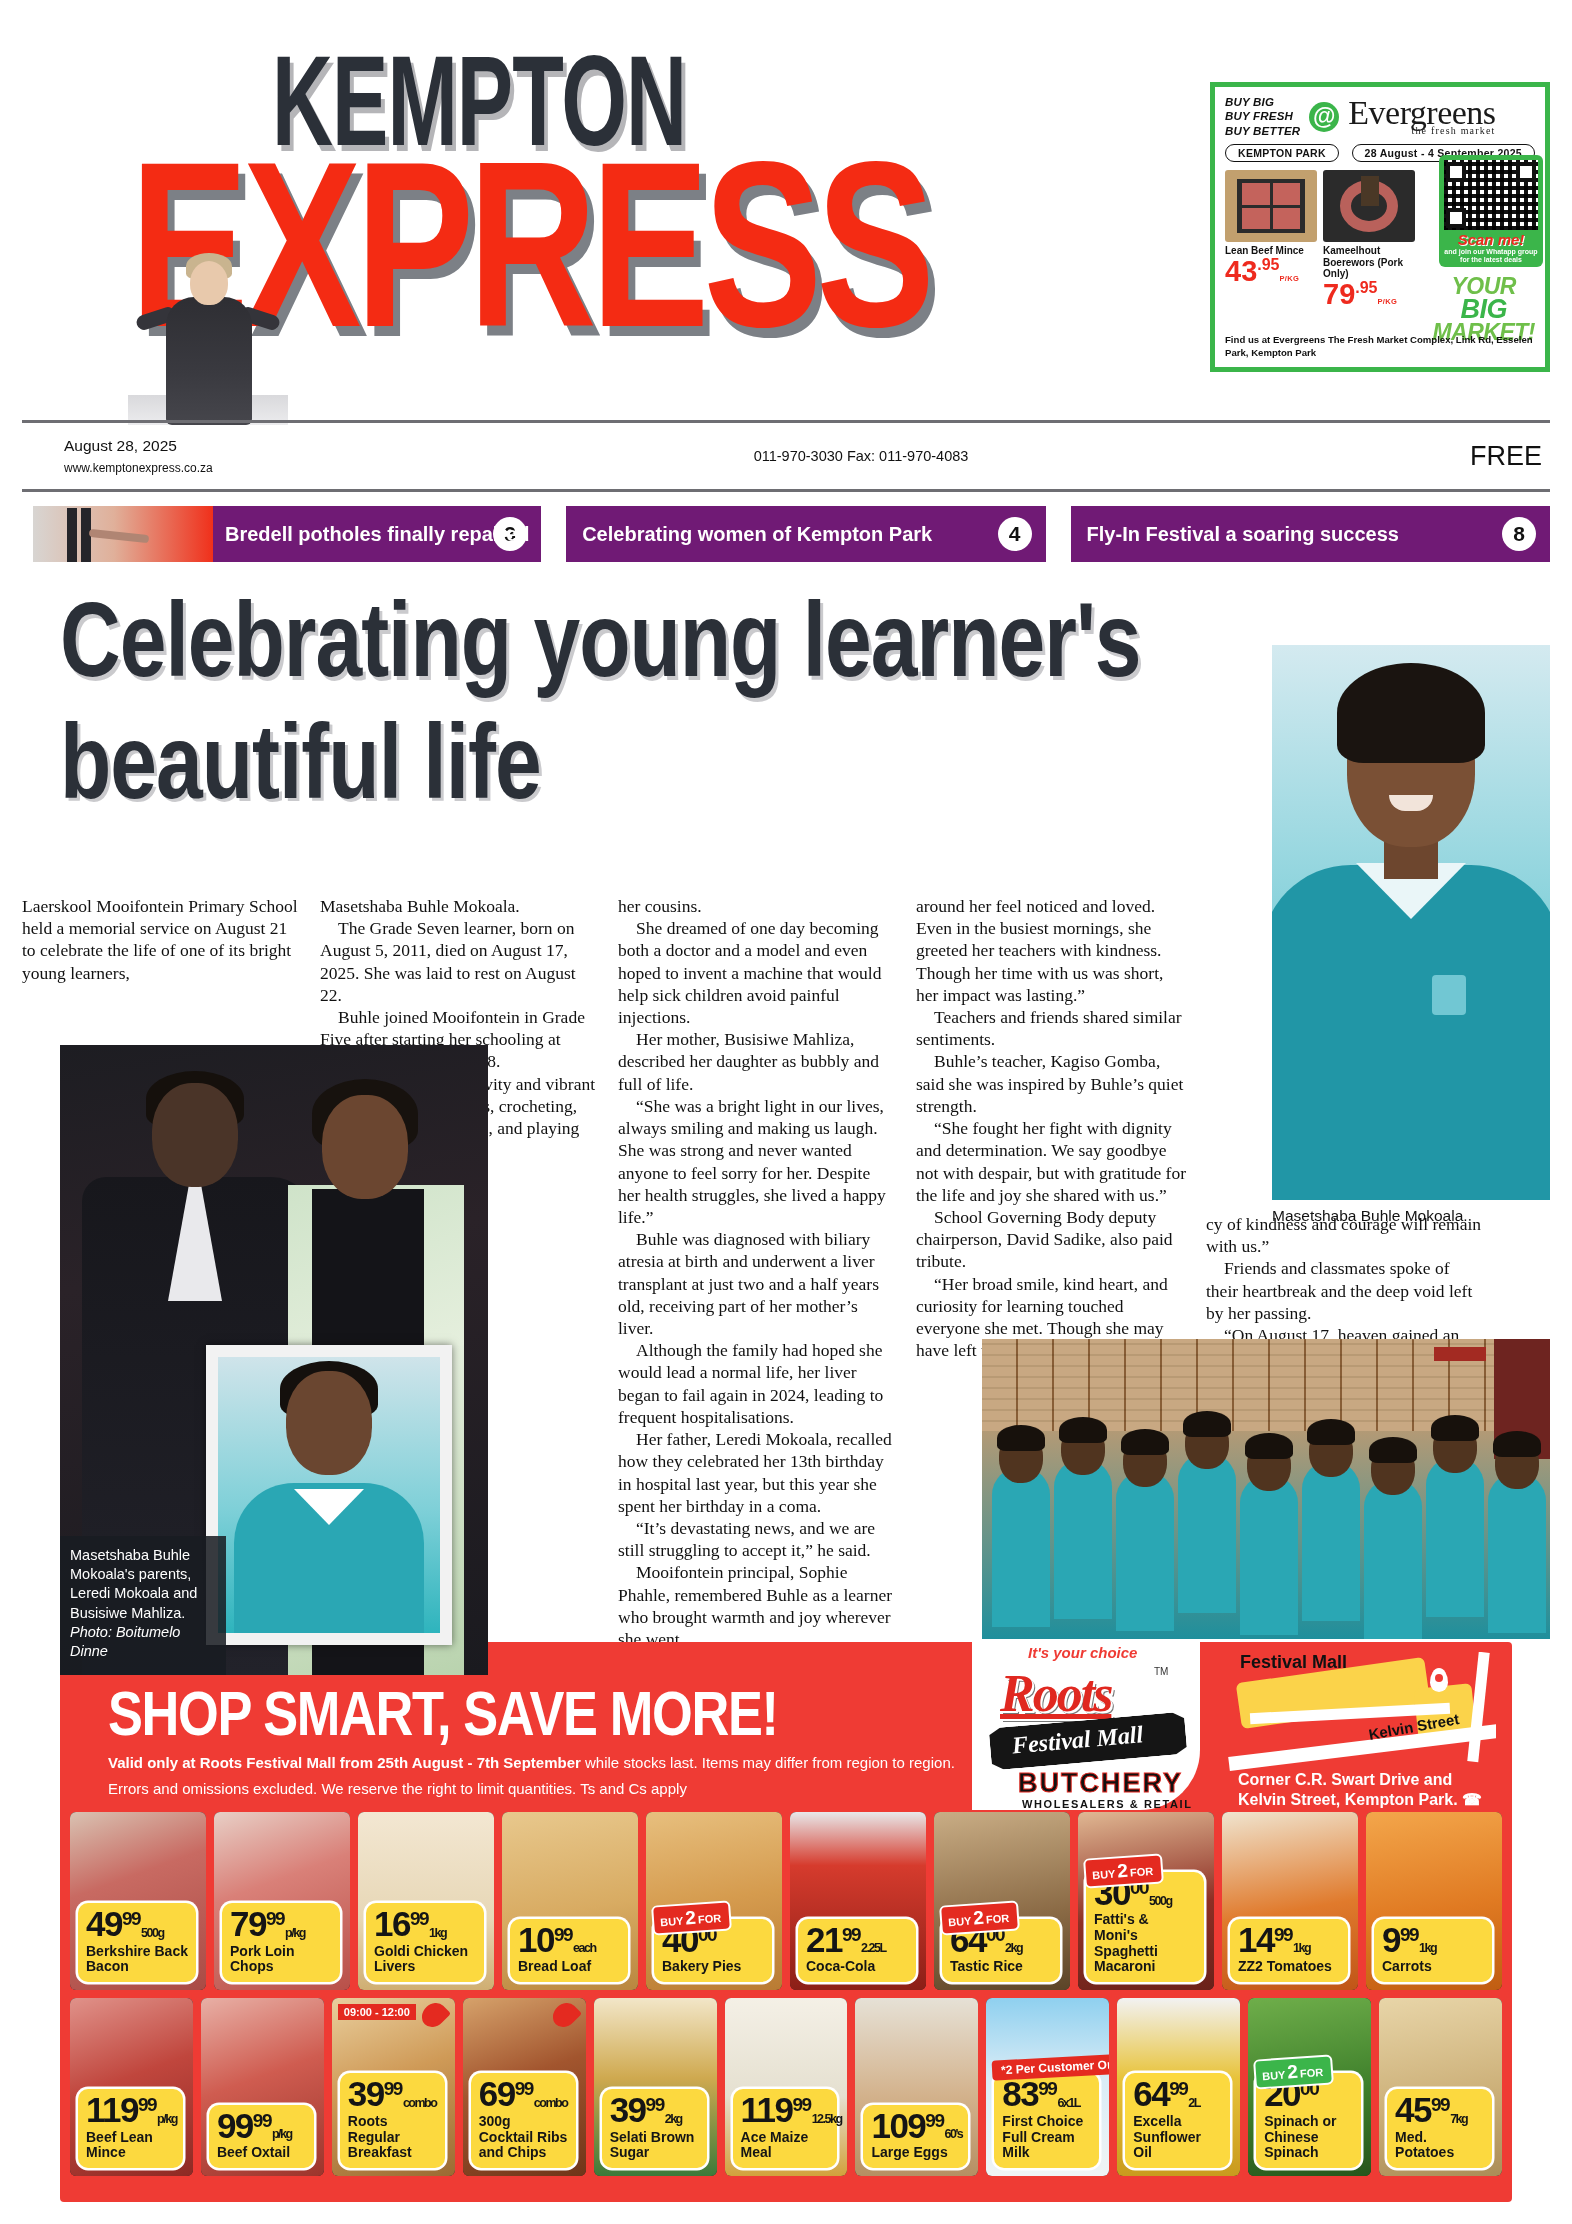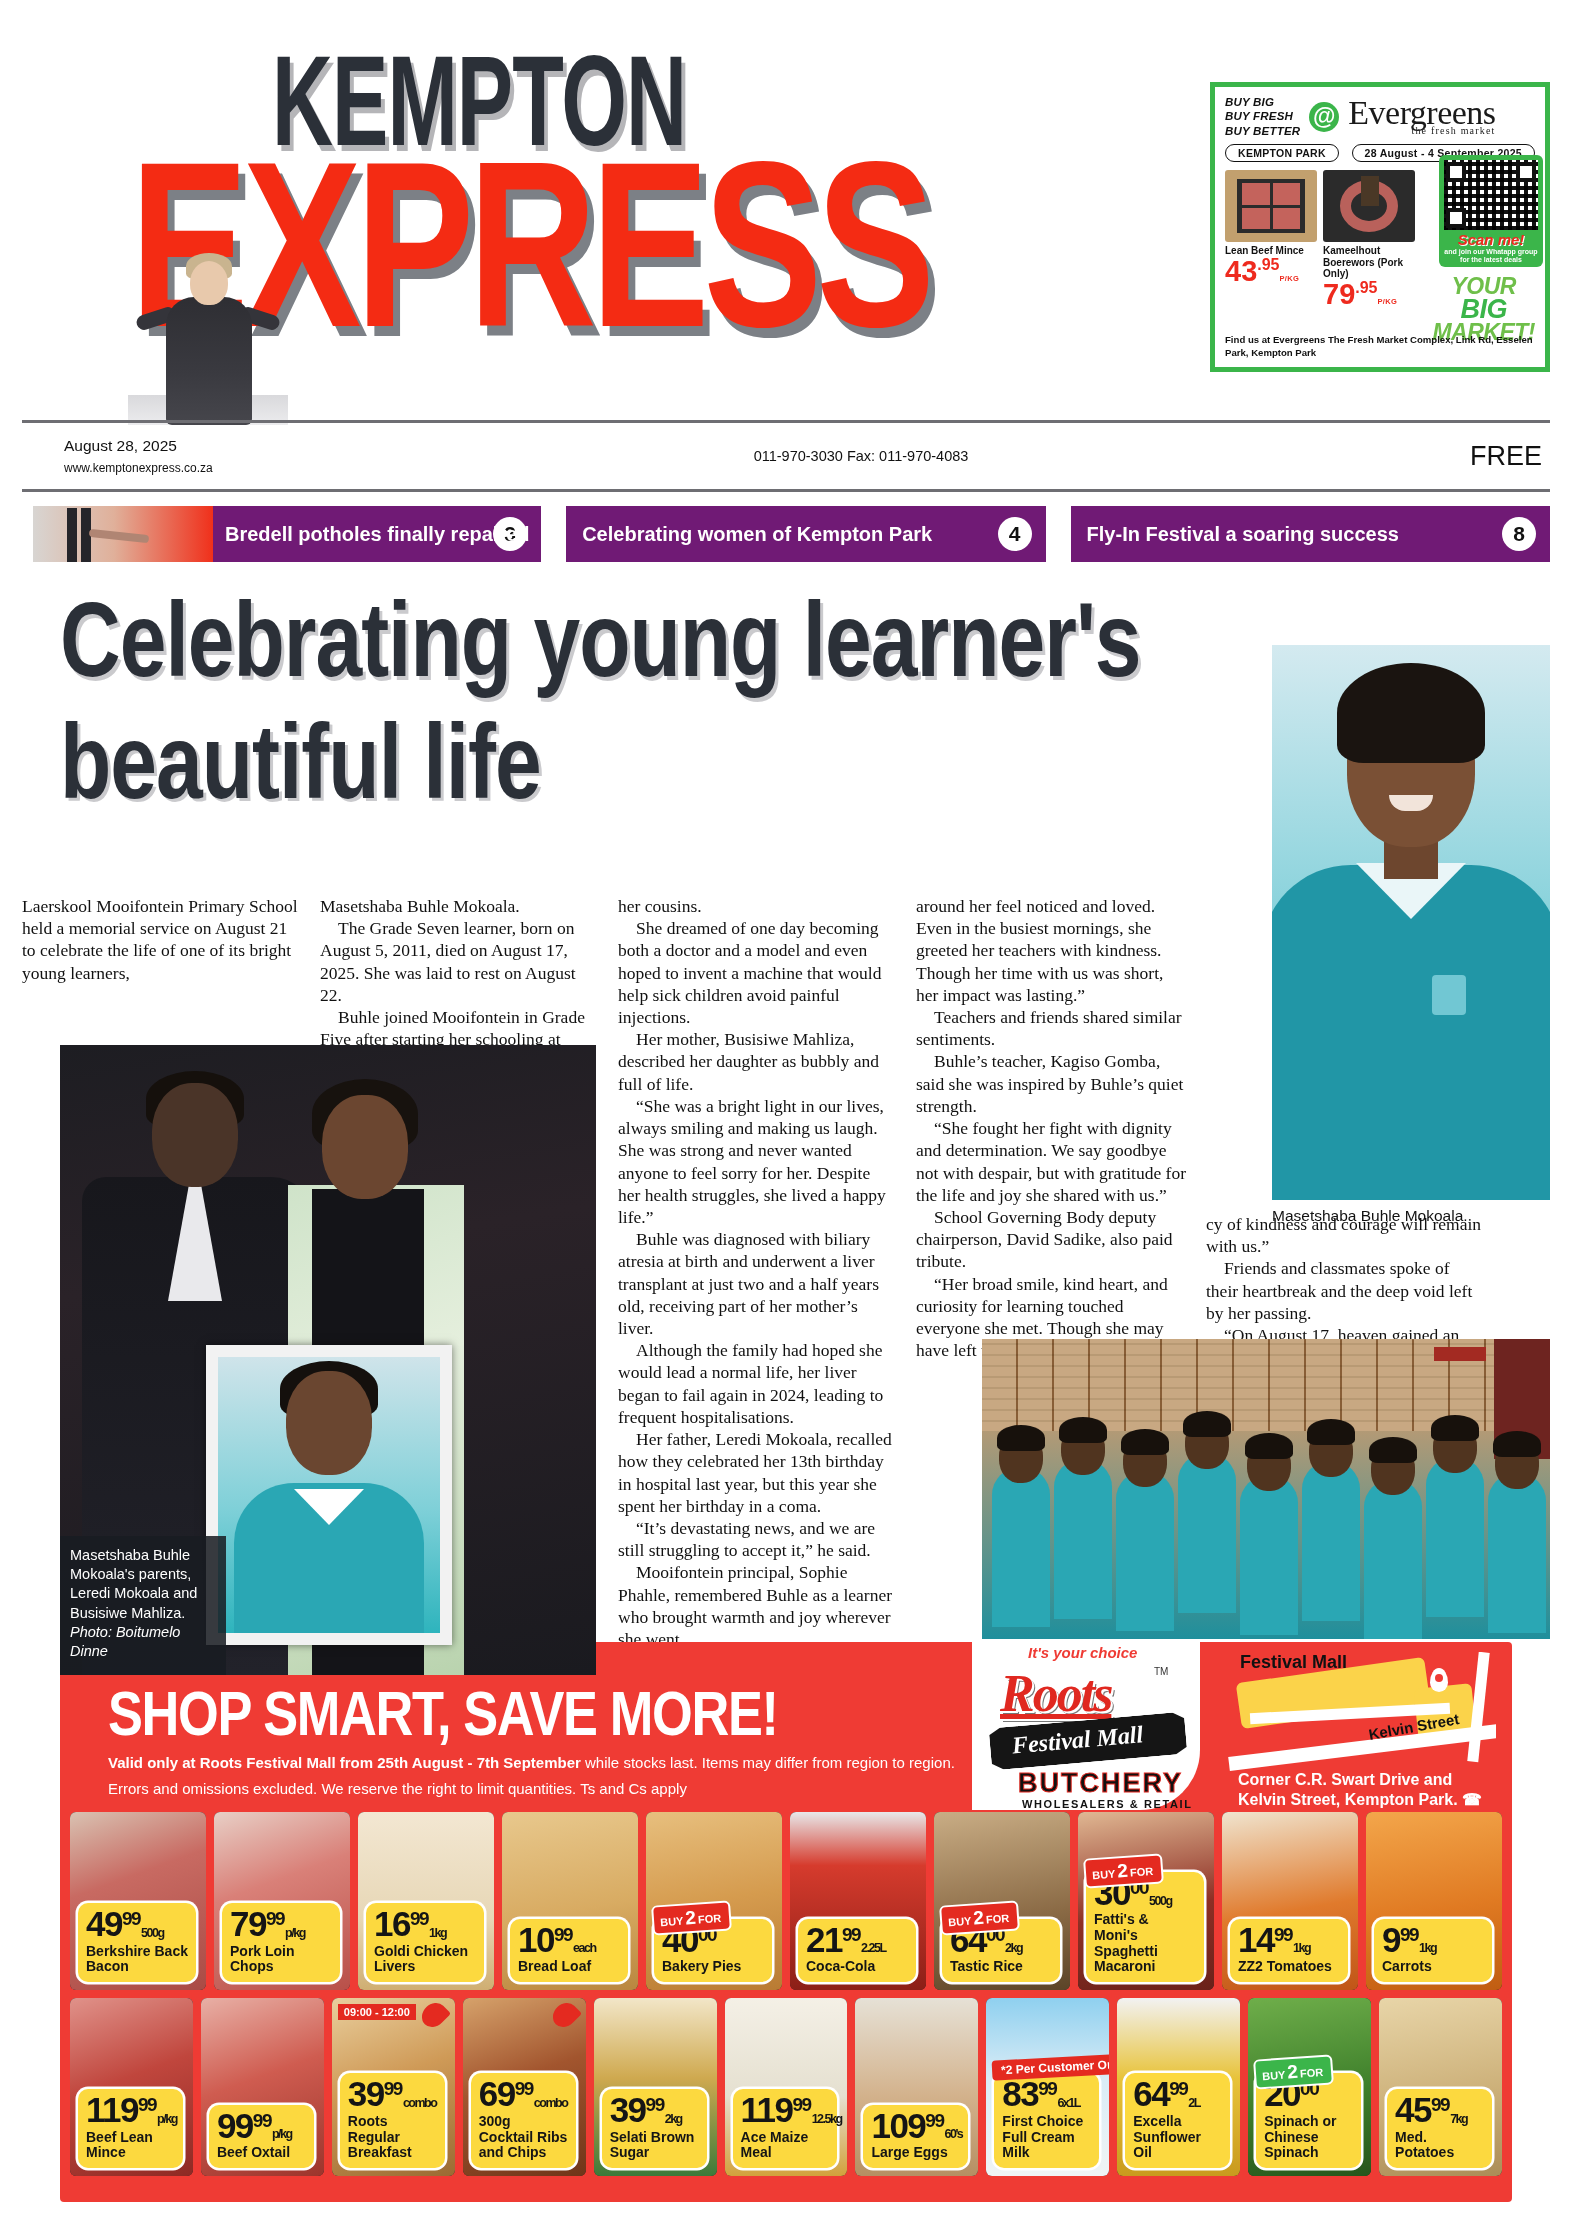--- a/index.html
+++ b/index.html
@@ -173,21 +173,21 @@
   .article { position: relative; margin: 120px 22px 0 22px; height: 780px; }
   .cols { display:flex; gap: 20px; }
   .col { width: 278px; position: relative; }
   .col p { font-family: "Liberation Serif", serif; font-size: 17.5px;
     line-height: 1.27; color:#111; text-align: left; }
   .col p.indent { text-indent: 18px; }
   .col.c4 { width: 270px; }
 
   
   .photo-parents {
-    position:absolute; left: 38px; top: 150px; width: 536px; height: 630px;
+    position:absolute; left: 38px; top: 150px; width: 428px; height: 630px;
     background: linear-gradient(170deg,#1d1d22 0%, #2a2228 35%, #1a1a1f 100%);
     overflow:hidden; z-index: 5;
   }
   .pp-man-head{position:absolute;left:92px;top:38px;width:86px;height:104px;
     background:#4a3428;border-radius:46%;}
   .pp-man-hair{position:absolute;left:86px;top:26px;width:98px;height:56px;
     background:#15100c;border-radius:50% 50% 22% 22%;}
   .pp-man-body{position:absolute;left:22px;top:132px;width:230px;height:500px;
     background:linear-gradient(180deg,#17171c,#22222a);border-radius:24px 40px 0 0;}
   .pp-man-shirt{position:absolute;left:108px;top:136px;width:54px;height:120px;

